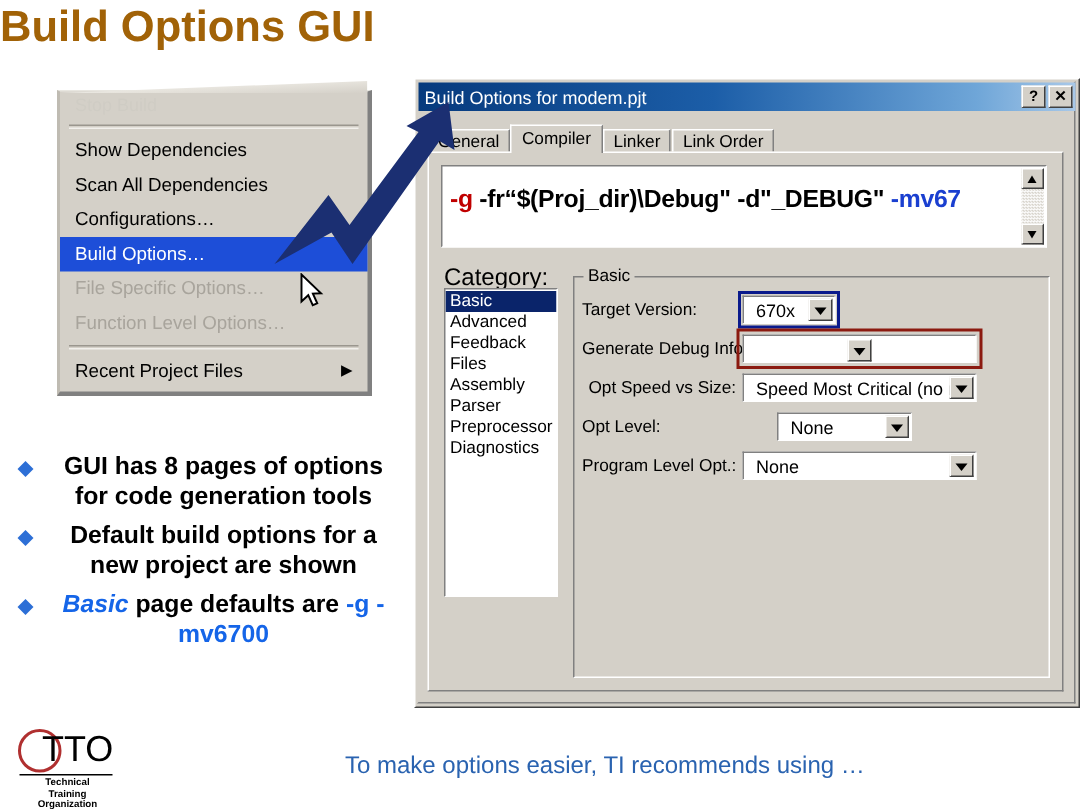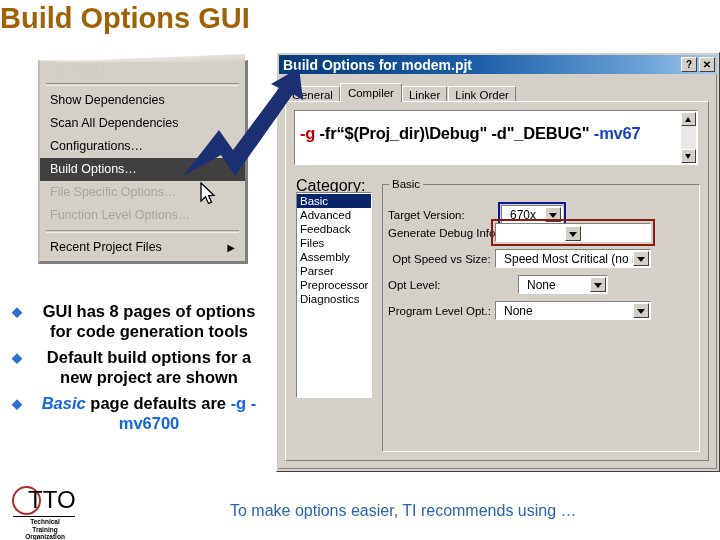--- a/index.html
+++ b/index.html
@@ -53,21 +53,21 @@
   }
   .menu-item.faded {
     color: #cfccc4;
     height: 17px;
     line-height: 15px;
     font-size: 12px;
     opacity: .85;
   }
   .menu-item.disabled { color: #a8a49c; }
   .menu-item.selected {
-    background: #404040;
+    background: #1d4ed8;
     color: #ffffff;
   }
   .menu-sep {
     height: 1px;
     margin: 3px 6px 3px 6px;
     border-top: 1px solid #9a968e;
     border-bottom: 1px solid #f2f0ec;
   }
   .menu-item .submenu-arrow {
     float: right;
@@ -118,22 +118,22 @@
     right: 2px;
     height: 19px;
     background: linear-gradient(to right, #063a7d 0%, #1c5ea8 45%, #6fa6d8 85%, #a8c8e8 100%);
     display: flex;
     align-items: center;
     padding: 0 2px 0 4px;
     box-sizing: border-box;
   }
   #titlebar .title-text {
     color: #ffffff;
-    font-weight: bold;
-    font-size: 14px;
+    font-weight: normal;
+    font-size: 12px;
     flex: 1;
     white-space: nowrap;
   }
   .tb-btn {
     width: 16px; height: 15px;
     background: #d4d0c8;
     border: 1px solid #ffffff;
     border-right-color: #404040;
     border-bottom-color: #404040;
     font-size: 10px;
@@ -474,21 +474,21 @@
       <div class="cat-item">Files</div>
       <div class="cat-item">Assembly</div>
       <div class="cat-item">Parser</div>
       <div class="cat-item">Preprocessor</div>
       <div class="cat-item">Diagnostics</div>
     </div>
 
     <div id="groupbox">
       <div id="group-legend">Basic</div>
 
-      <div class="field-row" style="top:20px;gap:6px;">
+      <div class="field-row" style="top:12px;">
         <span class="field-label">Target Version:</span>
         <span class="combo hl-blue" style="width:62px;">
           <span class="cval">670x</span>
           <span class="cbtn"></span>
         </span>
       </div>
 
       <div class="field-row" style="top:38px;">
         <span class="field-label">Generate Debug Info:</span>
         <span class="combo hl-red" style="width:156px;">

